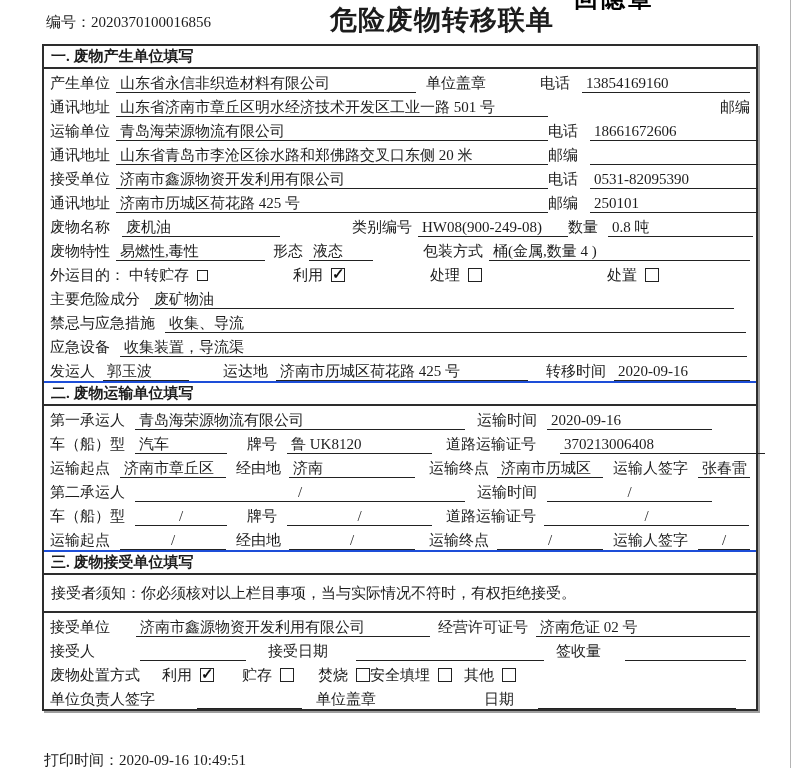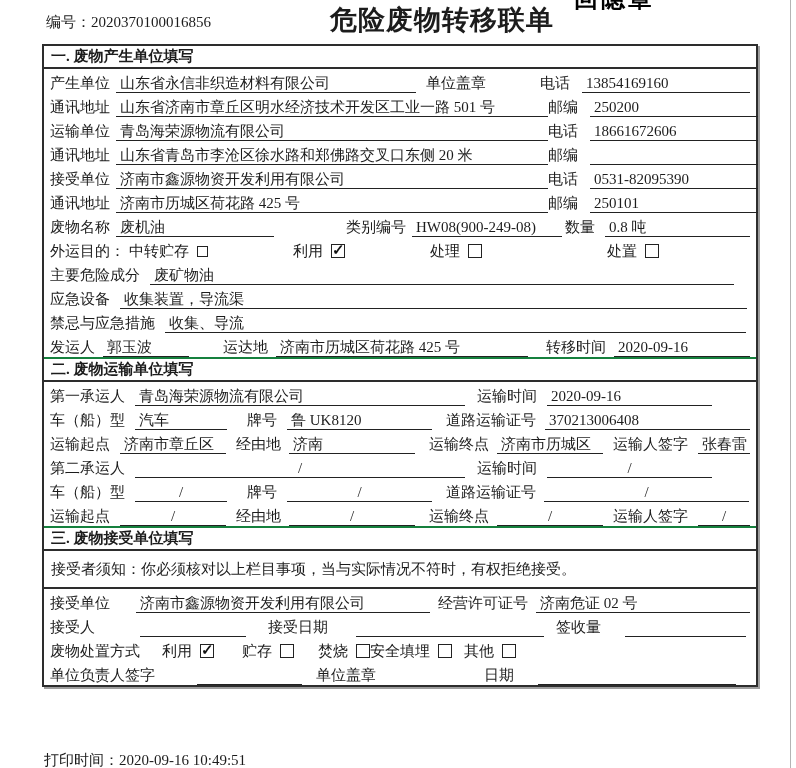--- a/index.html
+++ b/index.html
@@ -15,21 +15,21 @@
   .doc-title{position:absolute;left:330px;top:2px;font-size:27px;font-weight:700;letter-spacing:1px;white-space:nowrap;}
   .stamp-clip{position:absolute;left:574px;top:0;width:120px;height:10px;overflow:hidden;}
   .stamp-clip span{display:block;margin-top:-17px;font-size:24px;font-weight:700;letter-spacing:3px;color:#000;}
   
   .form{
     position:absolute;left:42px;top:44px;width:712px;
     border:2px solid #2d2d2d;background:#fff;
     box-shadow:2px 2px 0 #9e9e9e;
   }
   .sec{font-weight:700;height:21px;line-height:21px;padding:0 7px;border-bottom:2px solid #2d2d2d;font-size:15px;}
-  .bt{border-top:2px solid #15803d;}
+  .bt{border-top:2px solid #1d4ed8;}
   .notice{height:36px;line-height:36px;padding:0 7px;border-bottom:2px solid #2d2d2d;white-space:nowrap;}
   .frow{display:flex;align-items:flex-end;height:24px;padding:0 6px;}
   .lbl{white-space:nowrap;height:20px;line-height:20px;flex:0 0 auto;}
   .u{border-bottom:1px solid #222;height:20px;line-height:20px;padding:0 4px;white-space:nowrap;overflow:hidden;flex:0 0 auto;box-sizing:border-box;}
   .g{flex:1 1 auto;}
   .ctr{text-align:center;}
   .sp{flex:1 1 auto;}
   .opt{display:inline-flex;align-items:center;height:20px;line-height:20px;}
   .cb{display:inline-block;width:12px;height:12px;border:1px solid #222;margin-left:8px;position:relative;flex:0 0 auto;}
   .cb.sm{width:9px;height:9px;}
@@ -60,21 +60,20 @@
     <span class="sp"></span>
     <span class="lbl">电话</span>
     <span class="u" style="width:168px;margin-left:12px">13854169160</span>
   </div>
 
   <div class="frow">
     <span class="lbl">通讯地址</span>
     <span class="u" style="width:432px;margin-left:6px">山东省济南市章丘区明水经济技术开发区工业一路 501 号</span>
     <span class="sp"></span>
     <span class="lbl">邮编</span>
-    <span class="u" style="width:168px;margin-left:12px">250200</span>
   </div>
 
   <div class="frow">
     <span class="lbl">运输单位</span>
     <span class="u" style="width:432px;margin-left:6px">青岛海荣源物流有限公司</span>
     <span class="sp"></span>
     <span class="lbl">电话</span>
     <span class="u" style="width:168px;margin-left:12px">18661672606</span>
   </div>
 
@@ -97,28 +96,36 @@
   <div class="frow">
     <span class="lbl">通讯地址</span>
     <span class="u" style="width:432px;margin-left:6px">济南市历城区荷花路 425 号</span>
     <span class="sp"></span>
     <span class="lbl">邮编</span>
     <span class="u" style="width:168px;margin-left:12px">250101</span>
   </div>
 
   <div class="frow">
     <span class="lbl">废物名称</span>
-    <span class="u" style="width:158px;margin-left:6px">废机油</span>
+    <span class="u" style="width:158px;margin-left:12px">废机油</span>
     <span class="lbl" style="margin-left:72px">类别编号</span>
     <span class="u" style="width:150px;margin-left:6px">HW08(900-249-08)</span>
     <span class="sp"></span>
     <span class="lbl">数量</span>
     <span class="u" style="width:145px;margin-left:10px">0.8 吨</span>
   </div>
 
+  <div class="frow">
+    <span class="lbl">废物特性</span>
+    <span class="u" style="width:149px;margin-left:6px">易燃性,毒性</span>
+    <span class="lbl" style="margin-left:8px">形态</span>
+    <span class="u" style="width:64px;margin-left:6px">液态</span>
+    <span class="lbl" style="margin-left:50px">包装方式</span>
+    <span class="u g" style="margin-left:6px">桶(金属,数量 4 )</span>
+  </div>
 
   <div class="frow">
     <span class="lbl">外运目的：</span>
     <span class="opt" style="margin-left:4px">
       <span class="lbl">中转贮存</span>
       <span class="cb sm"></span>
     </span>
     <span class="opt" style="margin-left:85px">
       <span class="lbl">利用</span>
       <span class="cb checked"></span>
@@ -132,27 +139,27 @@
       <span class="cb"></span>
     </span>
   </div>
 
   <div class="frow">
     <span class="lbl">主要危险成分</span>
     <span class="u g" style="margin-left:10px;margin-right:16px">废矿物油</span>
   </div>
 
   <div class="frow">
+    <span class="lbl">禁忌与应急措施</span>
+    <span class="u g" style="margin-left:10px;margin-right:4px">收集、导流</span>
+  </div>
+
+  <div class="frow">
     <span class="lbl">应急设备</span>
     <span class="u g" style="margin-left:10px;margin-right:3px">收集装置，导流渠</span>
-  </div>
-
-  <div class="frow">
-    <span class="lbl">禁忌与应急措施</span>
-    <span class="u g" style="margin-left:10px;margin-right:4px">收集、导流</span>
   </div>
 
   <div class="frow">
     <span class="lbl">发运人</span>
     <span class="u" style="width:86px;margin-left:8px">郭玉波</span>
     <span class="lbl" style="margin-left:34px">运达地</span>
     <span class="u" style="width:252px;margin-left:8px">济南市历城区荷花路 425 号</span>
     <span class="lbl" style="margin-left:18px">转移时间</span>
     <span class="u g" style="margin-left:8px">2020-09-16</span>
   </div>
@@ -165,21 +172,21 @@
     <span class="lbl" style="margin-left:12px">运输时间</span>
     <span class="u" style="width:165px;margin-left:10px">2020-09-16</span>
   </div>
 
   <div class="frow">
     <span class="lbl">车（船）型</span>
     <span class="u" style="width:92px;margin-left:10px">汽车</span>
     <span class="lbl" style="margin-left:20px">牌号</span>
     <span class="u" style="width:145px;margin-left:10px">鲁 UK8120</span>
     <span class="lbl" style="margin-left:14px">道路运输证号</span>
-    <span class="u" style="width:205px;margin-left:9px">370213006408</span>
+    <span class="u" style="width:205px;margin-left:24px">370213006408</span>
   </div>
 
   <div class="frow">
     <span class="lbl">运输起点</span>
     <span class="u" style="width:106px;margin-left:10px">济南市章丘区</span>
     <span class="lbl" style="margin-left:10px">经由地</span>
     <span class="u" style="width:126px;margin-left:8px">济南</span>
     <span class="lbl" style="margin-left:14px">运输终点</span>
     <span class="u" style="width:106px;margin-left:8px">济南市历城区</span>
     <span class="lbl" style="margin-left:10px">运输人签字</span>

